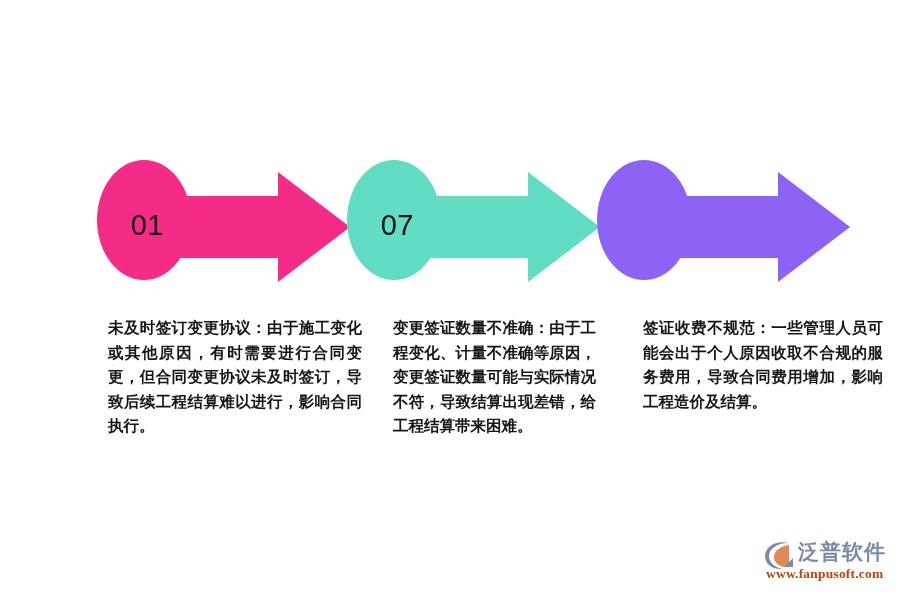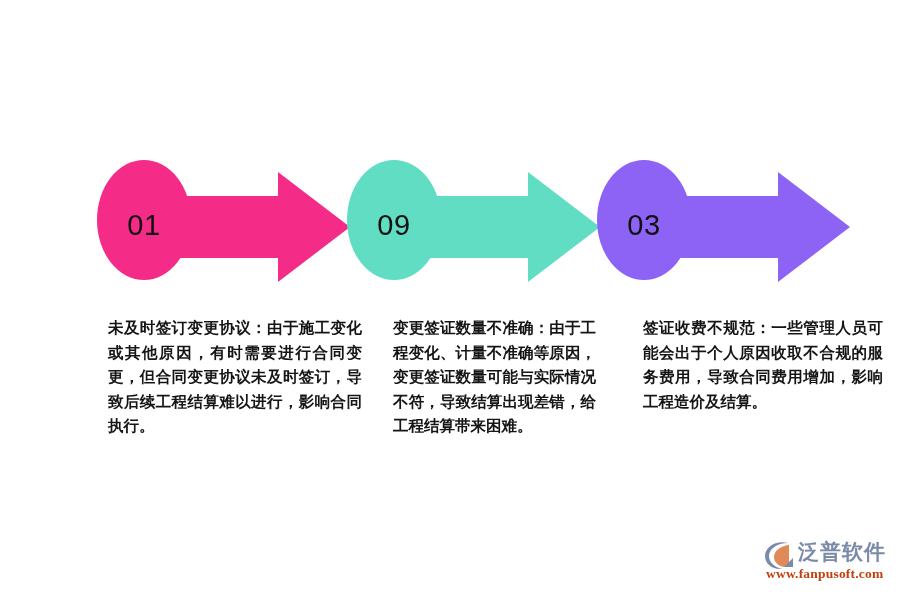--- a/index.html
+++ b/index.html
@@ -44,24 +44,24 @@
     position: absolute;
     left: 0;
     top: 0;
     width: 268px;
     height: 150px;
     display: block;
   }
 
   .step-number {
     position: absolute;
-    left: 20px;
+    left: 4px;
     top: 56px;
     width: 72px;
-    text-align: center;
+    text-align: right;
     font-size: 29px;
     font-weight: 400;
     color: #111111;
     letter-spacing: 0.5px;
     line-height: 34px;
     font-family: "Liberation Sans", "DejaVu Sans", sans-serif;
   }
 
   
   .desc-row {
@@ -147,31 +147,30 @@
       <div class="step-number">01</div>
     </div>
 
     <div class="arrow-step step-2">
       <svg class="arrow-svg" viewBox="0 0 268 150" preserveAspectRatio="none">
         <g>
           <ellipse cx="56" cy="68" rx="47" ry="60" fill="#61ddc3"></ellipse>
           <path d="M 40 44 L 190 44 L 190 20 L 262 75 L 190 130 L 190 106 L 40 106 Z" fill="#61ddc3"></path>
         </g>
       </svg>
-      <div class="step-number">09</div>
+      <div class="step-number">07</div>
     </div>
 
     <div class="arrow-step step-3">
       <svg class="arrow-svg" viewBox="0 0 268 150" preserveAspectRatio="none">
         <g>
           <ellipse cx="56" cy="68" rx="47" ry="60" fill="#8d63f5"></ellipse>
           <path d="M 40 44 L 190 44 L 190 20 L 262 75 L 190 130 L 190 106 L 40 106 Z" fill="#8d63f5"></path>
         </g>
       </svg>
-      <div class="step-number">03</div>
     </div>
   </div>
 
   <div class="desc-row">
     <div class="desc-col col-1">未及时签订变更协议：由于施工变化或其他原因，有时需要进行合同变更，但合同变更协议未及时签订，导致后续工程结算难以进行，影响合同执行。</div>
     <div class="desc-col col-3">签证收费不规范：一些管理人员可能会出于个人原因收取不合规的服务费用，导致合同费用增加，影响工程造价及结算。</div>
     <div class="desc-col col-2">变更签证数量不准确：由于工程变化、计量不准确等原因，变更签证数量可能与实际情况不符，导致结算出现差错，给工程结算带来困难。</div>
   </div>
 
   <div class="watermark">

